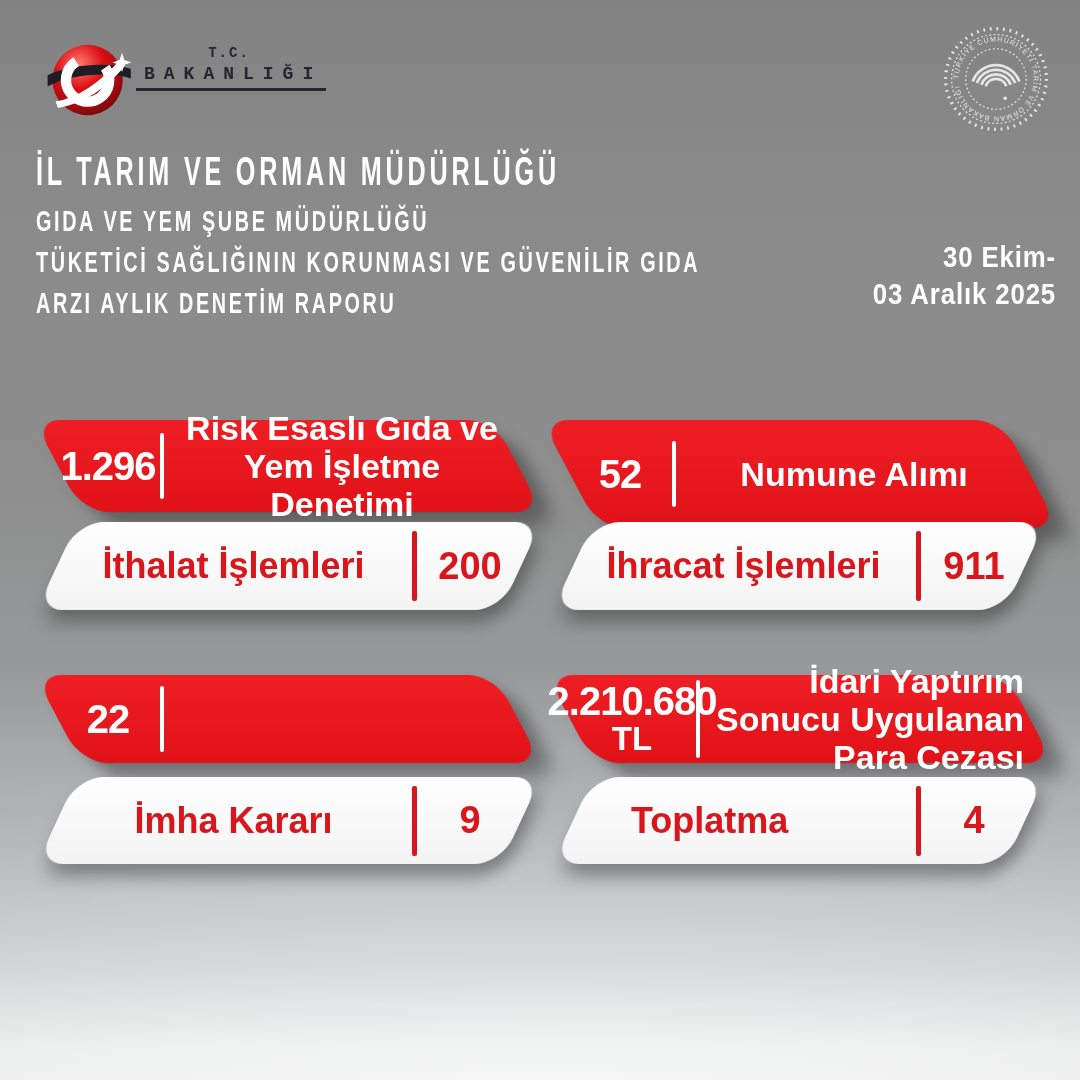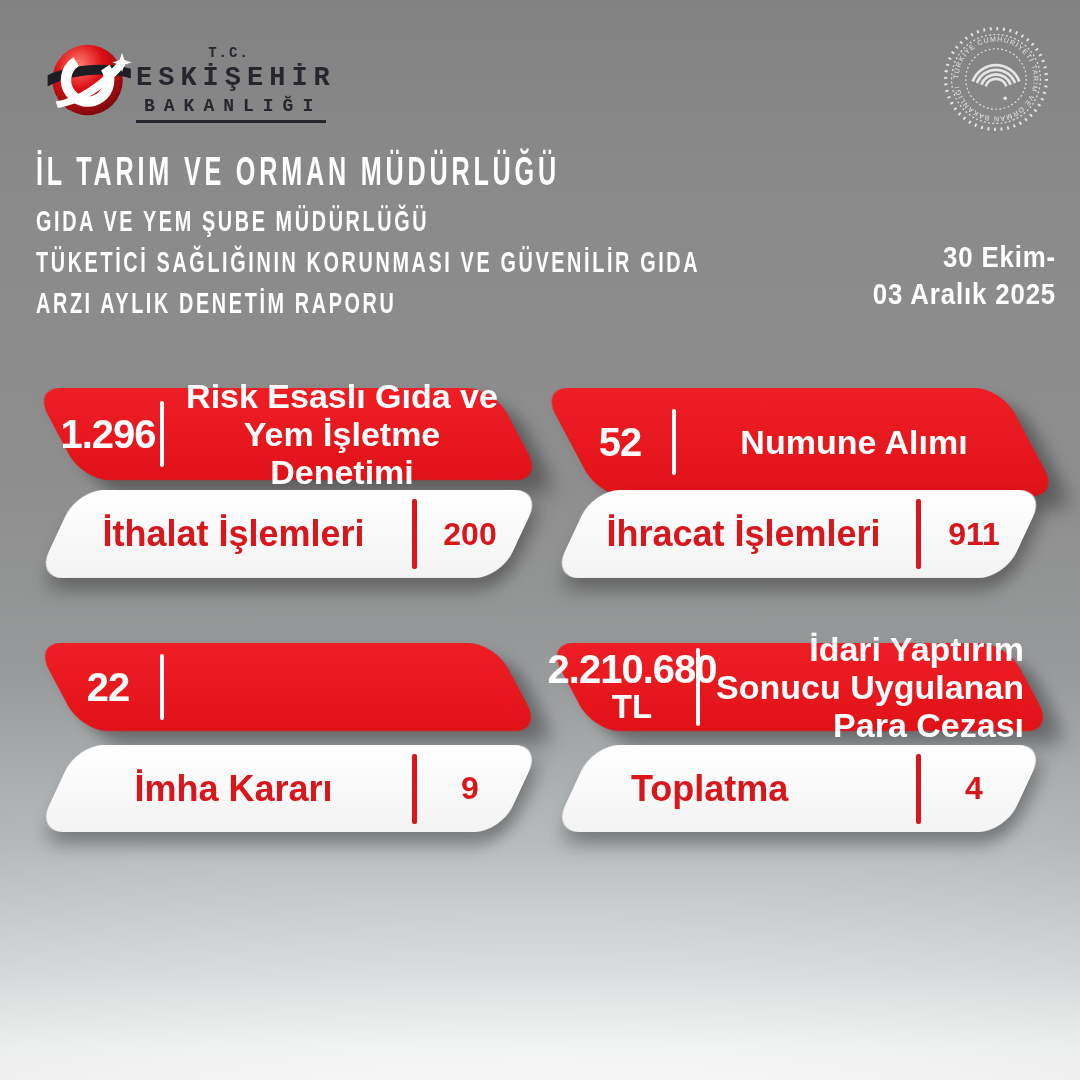--- a/index.html
+++ b/index.html
@@ -28,40 +28,40 @@
   .title-l1{font-size:40px;letter-spacing:6px;transform:scaleX(0.63);transform-origin:0 50%;
     white-space:nowrap;line-height:46px;margin-bottom:6px;}
   .title-sm{font-size:30px;letter-spacing:4px;transform:scaleX(0.66);transform-origin:0 50%;
     white-space:nowrap;line-height:41px;}
 
   .date-block{position:absolute;right:24px;top:238px;text-align:right;color:#ffffff;
     font-weight:800;font-size:30px;line-height:37px;letter-spacing:1px;
     transform:scaleX(0.86);transform-origin:100% 0;white-space:nowrap;}
 
   
-  .banner{position:absolute;}
+  .banner{position:absolute;margin-top:32px;}
   .banner .bg{position:absolute;inset:0;border-radius:26px;}
   .banner.red .bg{background:linear-gradient(180deg,#ee1e24,#e01218);transform:skewX(28deg);
     filter:drop-shadow(10px 13px 9px rgba(25,25,25,0.42));}
   .banner.white .bg{background:linear-gradient(180deg,#ffffff,#f3f3f3);transform:skewX(-25deg);
     filter:drop-shadow(9px 12px 9px rgba(25,25,25,0.40));}
   .content{position:absolute;inset:0;display:flex;align-items:center;z-index:2;}
   .cell{display:flex;flex-direction:column;align-items:center;justify-content:center;}
   .cell-a{width:100px;flex:none;}
   .cell-b{width:102px;flex:none;}
   .label{flex:1;text-align:center;}
   .vdiv{flex:none;width:4px;height:66px;border-radius:2px;background:#ffffff;margin:0 2px;}
   .banner.white .vdiv{width:5px;height:70px;background:#d8161c;}
 
   .banner.red{color:#ffffff;}
   .banner.white{color:#d8161c;}
   .banner.red .value{font-size:40px;font-weight:800;letter-spacing:-1px;}
   .banner.red .label{font-size:34px;font-weight:800;line-height:1.12;padding:0 6px;}
   .banner.white .label{font-size:36px;font-weight:800;}
-  .banner.white .value{font-size:32px;font-weight:800;}
+  .banner.white .value{font-size:38px;font-weight:800;}
   .unit{font-weight:800;}
   .unit:empty{display:none;}
 
   
   .g0r{left:58px;top:388px;width:460px;height:92px;}
   .g1r{left:570px;top:388px;width:460px;height:108px;}
   .g0w{left:57px;top:490px;width:464px;height:88px;}
   .g1w{left:573px;top:490px;width:452px;height:88px;}
   .g2r{left:58px;top:643px;width:460px;height:88px;}
   .g3r{left:570px;top:643px;width:460px;height:88px;}
@@ -92,21 +92,20 @@
         </radialGradient>
       </defs>
       <circle cx="52" cy="55" r="44" fill="url(#sph)"></circle>
       <path d="M2 63 C 30 47 80 44 106 53 L 106 41 C 80 32 30 35 2 49 Z" fill="#1d1d23"></path>
       <circle cx="52" cy="55" r="27" fill="none" stroke="#ffffff" stroke-width="13" stroke-dasharray="128 42" transform="rotate(-35 52 55)"></circle>
       <path d="M12 82 Q 54 74 94 28 L 99 37 Q 62 82 15 90 Z" fill="#ffffff"></path>
       <path d="M95 21 L98 30 L107 33 L98 36 L95 45 L92 36 L83 33 L92 30 Z" fill="#ffffff"></path>
     </svg>
     <div class="gov-text">
       <div class="gov-tc">T.C.</div>
-      <div class="gov-city">ESKİŞEHİR</div>
       <div class="gov-sub">BAKANLIĞI</div>
     </div>
   </div>
 
   <svg class="ministry" viewBox="0 0 120 120">
     <g fill="none" stroke="#ededed">
       <circle cx="60" cy="60" r="55" stroke-width="3.5" stroke-dasharray="2 5.2"></circle>
       <circle cx="60" cy="60" r="48.5" stroke-width="1.3" stroke-dasharray="2 2.6"></circle>
       <circle cx="60" cy="60" r="33" stroke-width="1.3" stroke-dasharray="2 2.6"></circle>
       <path d="M48.7 67.9 A12 12 0 0 1 71.3 67.9" stroke-width="3"></path>

